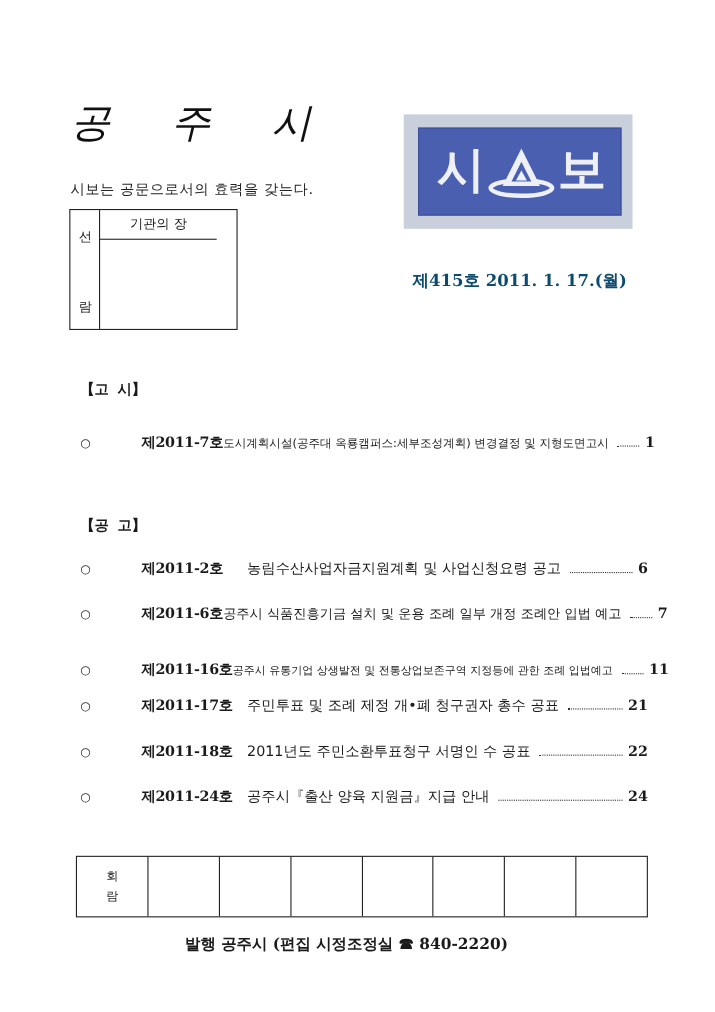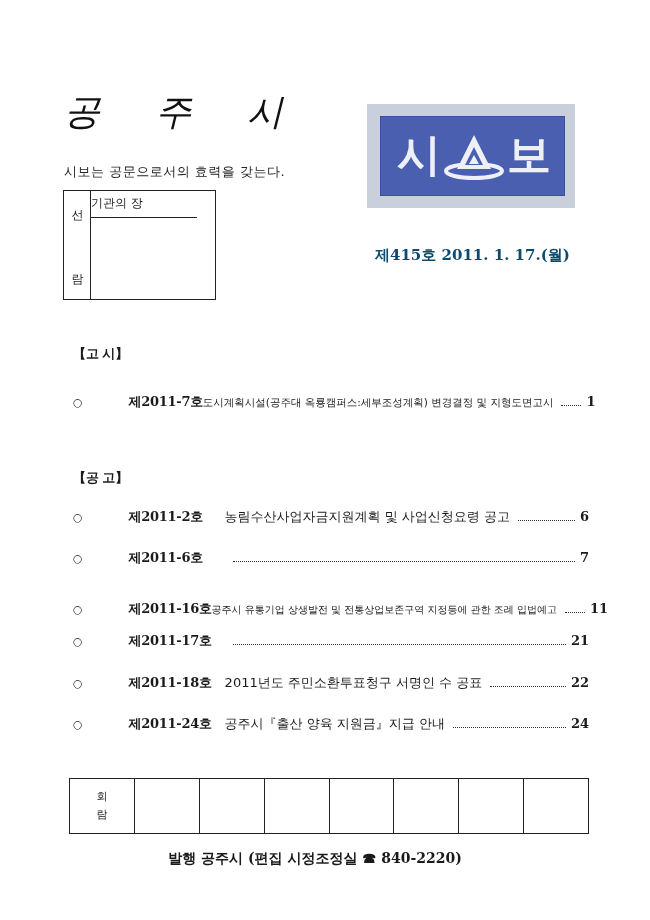--- a/index.html
+++ b/index.html
@@ -6,27 +6,27 @@
   body { width: 650px; height: 920px; position: relative; overflow: hidden;
          font-family: "DejaVu Serif", "Liberation Serif", serif; color: #1a1a1a; }
   .abs { position: absolute; }
   .city-title { left: 64px; top: 88px; font-family: "DejaVu Sans", sans-serif; font-size: 36px;
                 letter-spacing: 22px; font-weight: normal; color: #111; font-style: italic; }
   .validity { left: 64px; top: 163px; font-family: "DejaVu Sans", sans-serif; font-size: 13px; color: #222; letter-spacing: 0.5px; text-align: center; }
   .approval { left: 63px; top: 190px; width: 153px; height: 110px; border: 1.5px solid #222; box-sizing: border-box; }
   .approval .lcol { position: absolute; left: 0; top: 0; width: 27px; height: 100%; border-right: 1.5px solid #222; box-sizing: border-box; }
   .approval .lcol span { position: absolute; left: 0; width: 27px; text-align: center; font-family: "DejaVu Sans", sans-serif; font-size: 12px; }
   .approval .hdr { position: absolute; left: 27px; top: 0; right: 18px; height: 27px; border-bottom: 1.5px solid #222; box-sizing: border-box;
-                   text-align: left; line-height: 24px; font-family: "DejaVu Sans", sans-serif; font-size: 12px; }
+                   text-align: center; line-height: 24px; font-family: "DejaVu Sans", sans-serif; font-size: 12px; }
   .logo { left: 367px; top: 104px; width: 208px; height: 104px; background: #c9d0dc; }
   .logo .inner { position: absolute; left: 13px; top: 12px; width: 185px; height: 80px; background: #4a5fb0;
                  border: 1px solid #3c4f99; box-sizing: border-box; }
   .logo .ch { position: absolute; top: 12px; font-family: "DejaVu Sans", sans-serif; font-weight: bold; font-size: 44px; color: #eef0f6; line-height: 52px; }
   .issue { left: 375px; top: 246px; font-size: 15px; font-weight: bold; color: #0c4a6e; }
-  .section { left: 73px; font-family: Liberation Serif, serif; font-size: 13px; font-weight: bold; }
+  .section { left: 73px; font-family: Liberation Mono, monospace; font-size: 13px; font-weight: bold; }
   .entry { left: 73px; width: 516px; height: 20px; display: flex; align-items: baseline; white-space: nowrap; }
   .entry .bullet { font-size: 11px; margin-right: 2px; }
   .entry .num { font-weight: bold; font-size: 13px; width: 96px; letter-spacing: -0.3px; margin-left: 44px; }
   .entry .title { font-family: "DejaVu Sans", sans-serif; font-size: 13px; }
   .entry .title.small { font-size: 10.5px; margin-top: 12px; }
   .entry .dots { flex: 1; border-bottom: 1.5px dotted #333; margin: 0 5px 4px 8px; min-width: 20px; }
   .entry .page { font-size: 13px; font-weight: bold; }
   .circ { left: 69px; top: 778px; width: 520px; height: 56px; border: 1.5px solid #222; box-sizing: border-box; display: flex; }
   .circ .cell { border-left: 1.5px solid #222; box-sizing: border-box; flex: 1; }
   .circ .cell:first-child { border-left: none; flex: 0 0 64px; display: flex; flex-direction: column; justify-content: center; align-items: center;
@@ -78,35 +78,37 @@
   <span class="bullet">○</span>
   <span class="num">제2011-2호</span>
   <span class="title">농림수산사업자금지원계획 및 사업신청요령 공고</span>
   <span class="dots"></span>
   <span class="page">6</span>
 </div>
 
 <div class="abs entry" style="top:549px">
   <span class="bullet">○</span>
   <span class="num">제2011-6호</span>
+  <span class="title" style="font-size:12px">공주시 식품진흥기금 설치 및 운용 조례 일부 개정 조례안 입법 예고</span>
   <span class="dots"></span>
   <span class="page">7</span>
 </div>
 
 <div class="abs entry" style="top:591px">
   <span class="bullet">○</span>
   <span class="num">제2011-16호</span>
   <span class="title small" style="font-size:10px">공주시 유통기업 상생발전 및 전통상업보존구역 지정등에 관한 조례 입법예고</span>
   <span class="dots"></span>
   <span class="page">11</span>
 </div>
 
 <div class="abs entry" style="top:632px">
   <span class="bullet">○</span>
   <span class="num">제2011-17호</span>
+  <span class="title">주민투표 및 조례 제정 개•폐 청구권자 총수 공표</span>
   <span class="dots"></span>
   <span class="page">21</span>
 </div>
 
 <div class="abs entry" style="top:674px">
   <span class="bullet">○</span>
   <span class="num">제2011-18호</span>
   <span class="title">2011년도 주민소환투표청구 서명인 수 공표</span>
   <span class="dots"></span>
   <span class="page">22</span>

